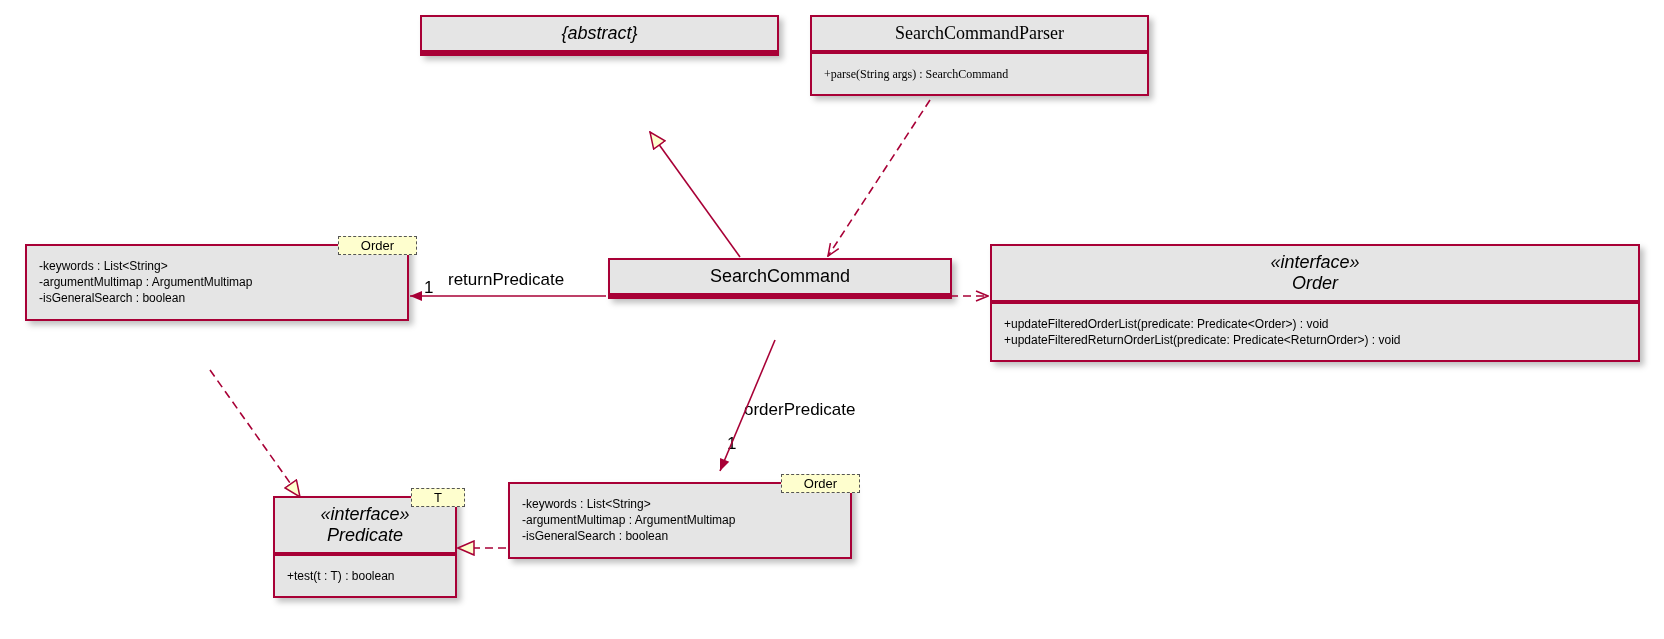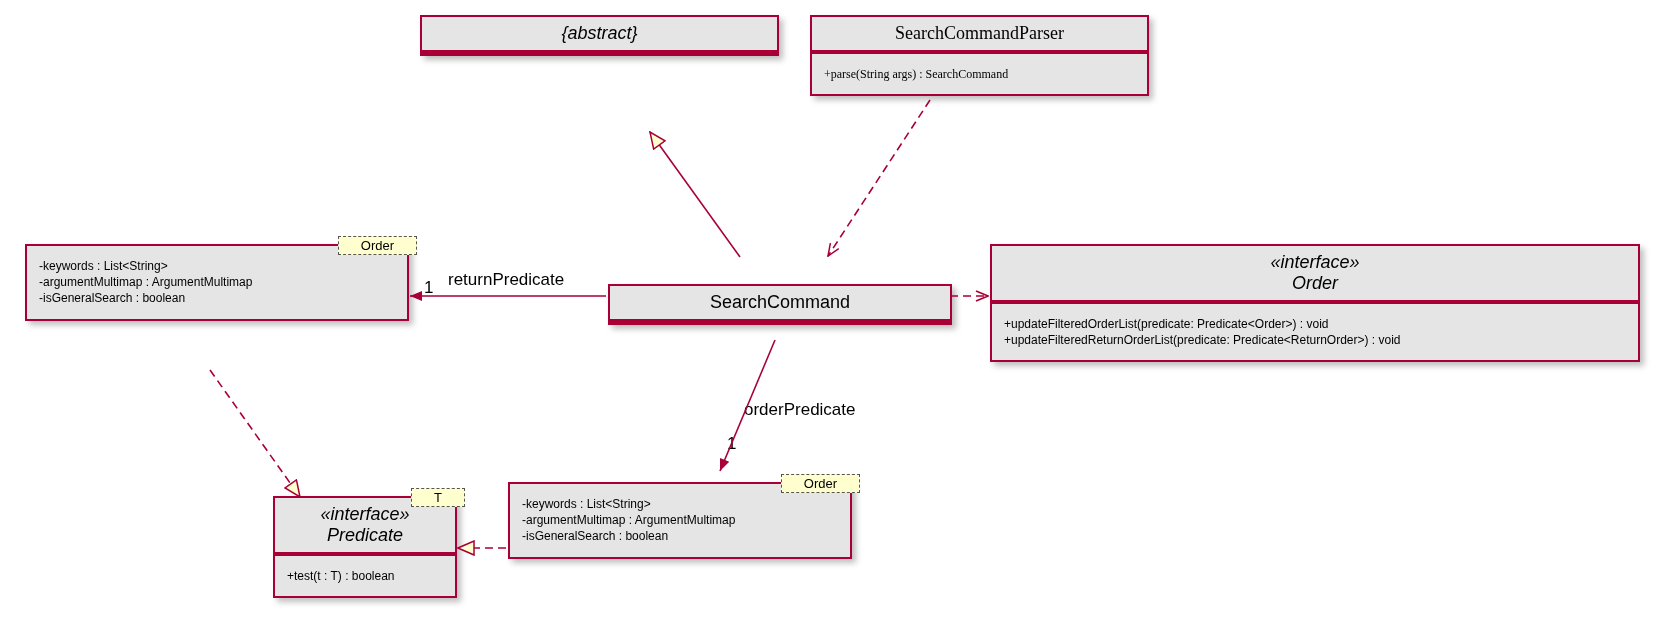--- a/index.html
+++ b/index.html
@@ -66,21 +66,21 @@
 
   <div class="uml" style="left:25px;top:244px;width:380px;">
     <div class="tparam">Order</div>
     <div class="comp">
       <div>-keywords : List&lt;String&gt;</div>
       <div>-argumentMultimap : ArgumentMultimap</div>
       <div>-isGeneralSearch : boolean</div>
     </div>
   </div>
 
-  <div class="uml" style="left:608px;top:258px;width:340px;margin-top:26px;">
+  <div class="uml" style="left:608px;top:258px;width:340px;">
     <div class="head">SearchCommand</div>
     <div class="emptySep"></div>
   </div>
 
   <div class="uml" style="left:990px;top:244px;width:646px;">
     <div class="head">
       <div class="stereo">«interface»</div>
       <div class="abstract">Order</div>
     </div>
     <div class="emptySep"></div>

